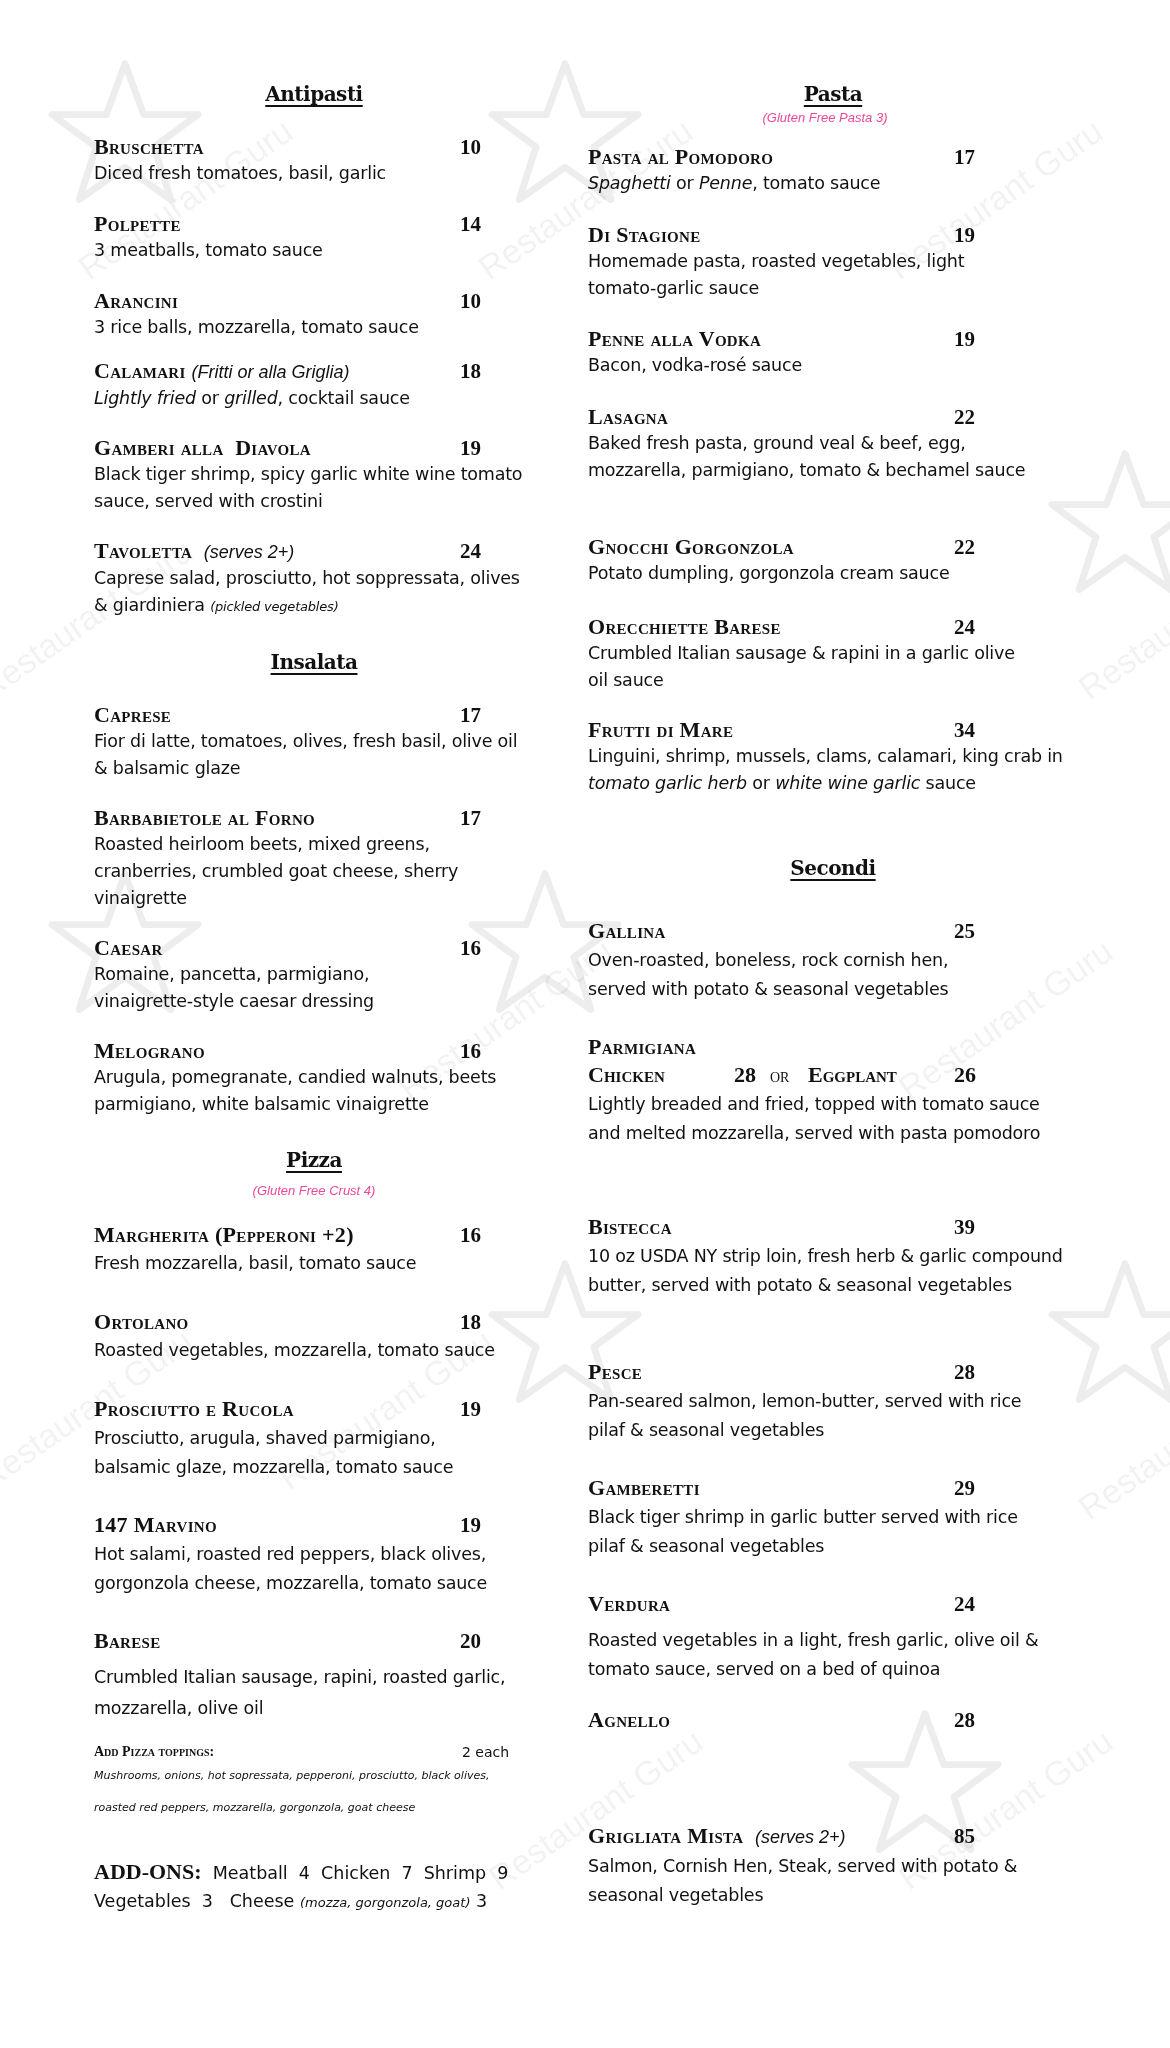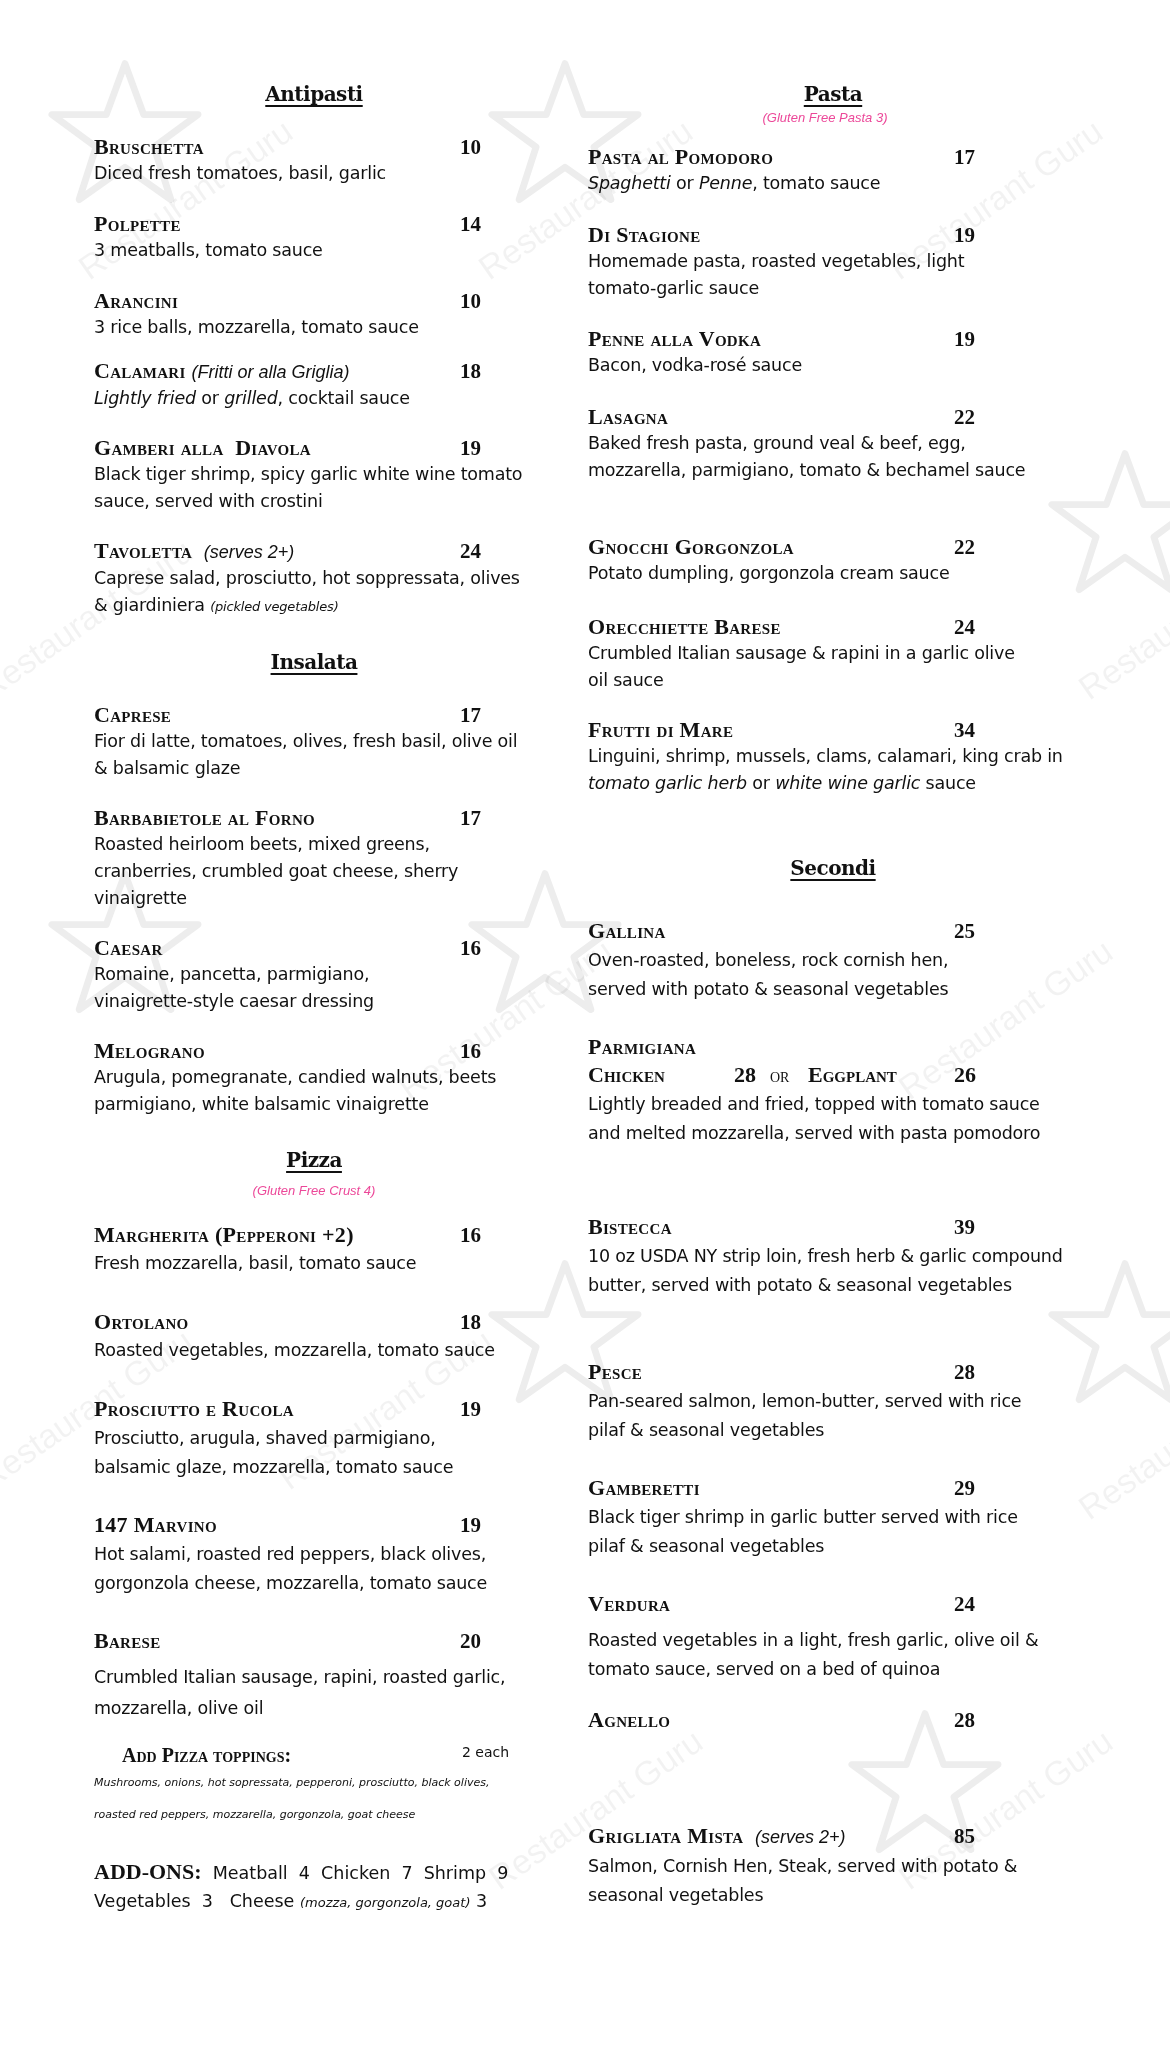--- a/index.html
+++ b/index.html
@@ -39,21 +39,21 @@
     position:absolute; top:0; font-family:"Liberation Serif", serif; font-weight:bold; font-size:21px; line-height:26px;
   }
   .col-left .price { left:366px; }
   .col-right .price { left:366px; }
   .desc {
     font-family:"DejaVu Sans", sans-serif; font-size:17.5px; line-height:27px; color:#111; letter-spacing:-0.2px;
   }
   .desc i { font-style:italic; }
   .desc .small { font-size:13px; font-style:italic; }
   .toppings-head {
-    font-family:"Liberation Serif", serif; font-weight:bold; font-variant:small-caps; font-size:20px; white-space:nowrap;margin-left:28px;
+    font-family:"Liberation Serif", serif; font-weight:bold; font-variant:small-caps; font-size:14px; white-space:nowrap;
   }
   .toppings-price {
     position:absolute; top:0; left:368px; font-family:"DejaVu Sans", sans-serif; font-size:14px;
   }
   .toppings-list {
     font-family:"DejaVu Sans", sans-serif; font-style:italic; font-size:11px; line-height:32px; color:#111;
   }
   .addons {
     font-family:"DejaVu Sans", sans-serif; font-size:17.5px; line-height:28px; white-space:nowrap;
   }

